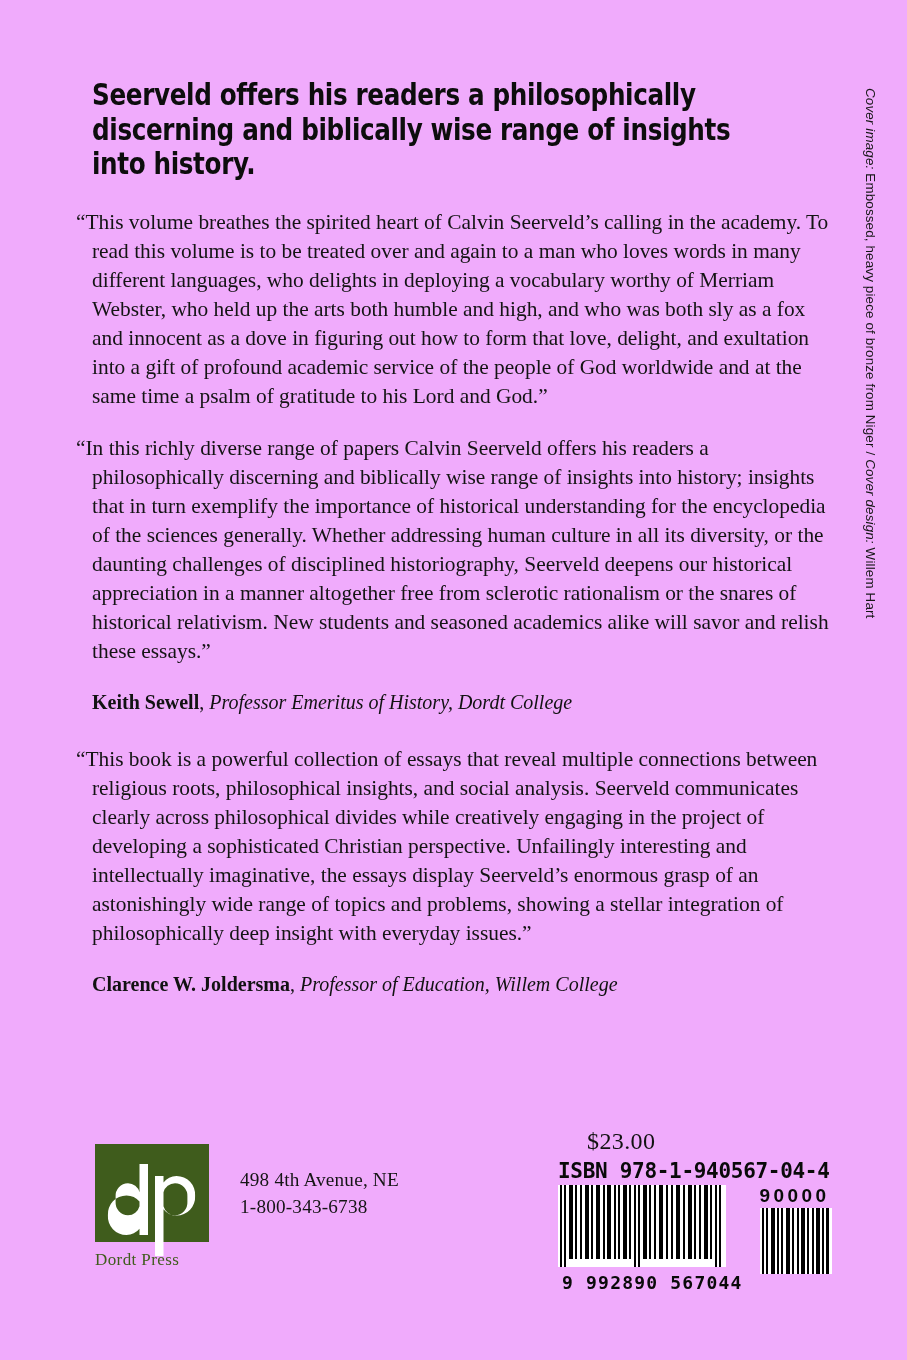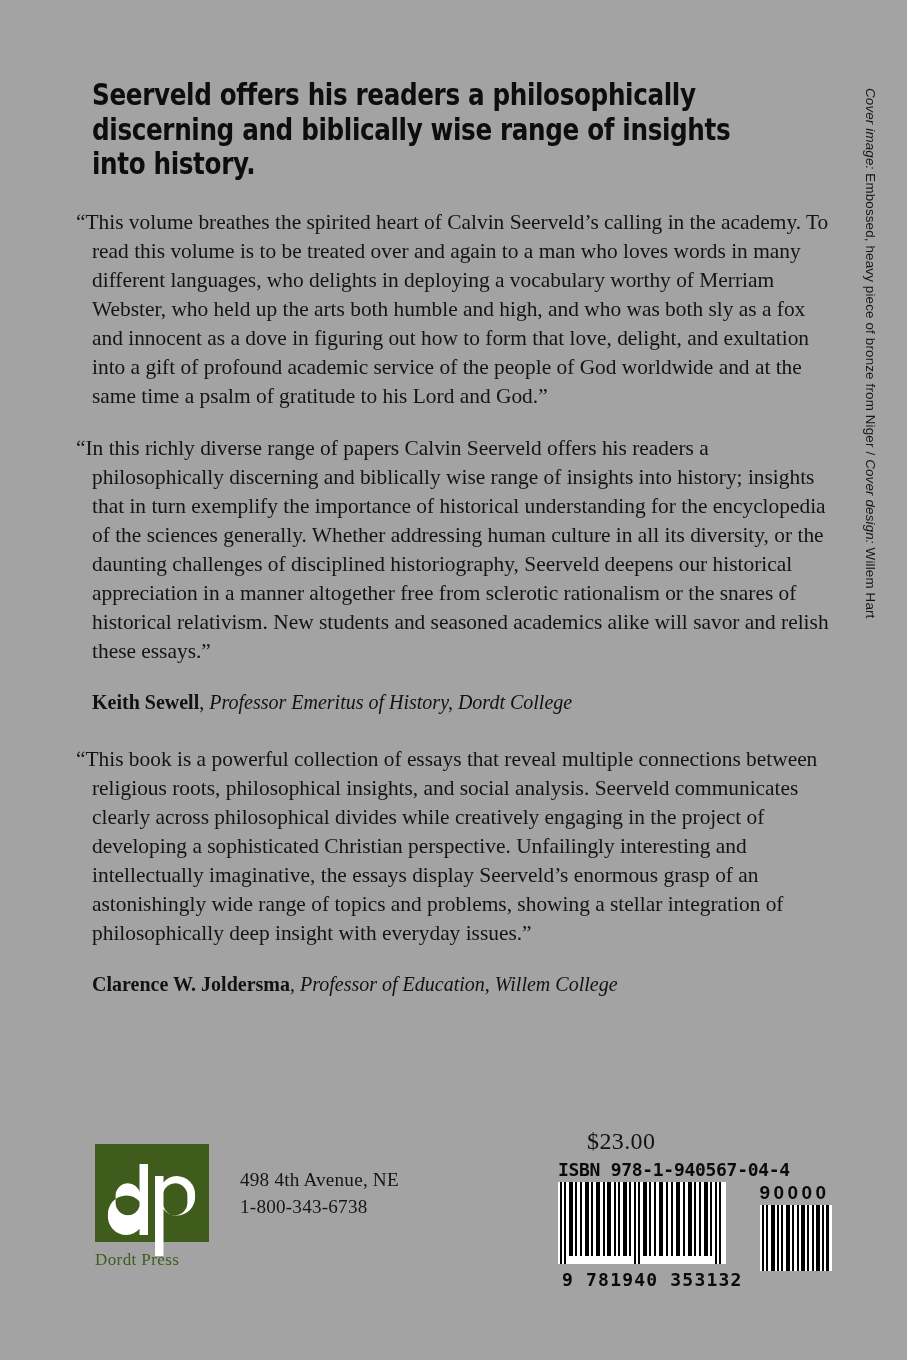--- a/index.html
+++ b/index.html
@@ -13,21 +13,21 @@
     position: relative;
     overflow: hidden;
     font-family: "Liberation Serif", serif;
     color: #111111;
   }
 
   
   #page {
     position: absolute;
     inset: 0;
-    background: #a3a3a3;
+    background: #f0abfc;
   }
 
   
   #content {
     position: absolute;
     left: 76px;
     top: 78px;
     width: 762px;
   }
 
@@ -141,21 +141,21 @@
   }
   .price {
     font-family: "Liberation Serif", serif;
     font-size: 24px;
     color: #121212;
     margin: 0 0 4px 41px;
     letter-spacing: 0.4px;
   }
   .isbn-line {
     font-family: "DejaVu Sans Mono", "Liberation Mono", monospace;
-    font-size: 18px;
+    font-size: 21px;
     font-weight: bold;
     letter-spacing: -0.3px;
     color: #0a0a0a;
     margin: 0 0 2px 12px;
     white-space: nowrap;
   }
   .addon-digits {
     font-family: Liberation Sans, sans-serif;
     font-size: 19px;
     font-weight: bold;
@@ -285,21 +285,21 @@
                 <rect x="125" y="0" width="2" height="74"></rect>
               <rect x="130" y="0" width="4" height="74"></rect>
                 <rect x="136" y="0" width="2" height="74"></rect>
               <rect x="141" y="0" width="2" height="74"></rect>
                 <rect x="146" y="0" width="4" height="74"></rect>
               <rect x="152" y="0" width="2" height="74"></rect>
                 <rect x="157" y="0" width="2" height="82"></rect>
               <rect x="161" y="0" width="2" height="82"></rect>
             </g>
           </svg>
-          <div class="barcode-digits">9  781940  353132</div>
+          <div class="barcode-digits">9  992890  567044</div>
         </div>
 
         <div class="bars-addon">
           <div class="addon-digits">90000</div>
           <svg width="72" height="66" viewBox="0 0 72 66" xmlns="http://www.w3.org/2000/svg" shape-rendering="crispEdges">
             <rect width="72" height="66" fill="#ffffff"></rect>
             <g fill="#000000">
               <rect x="2" y="0" width="2" height="66"></rect>
                 <rect x="6" y="0" width="2" height="66"></rect>
               <rect x="11" y="0" width="4" height="66"></rect>

